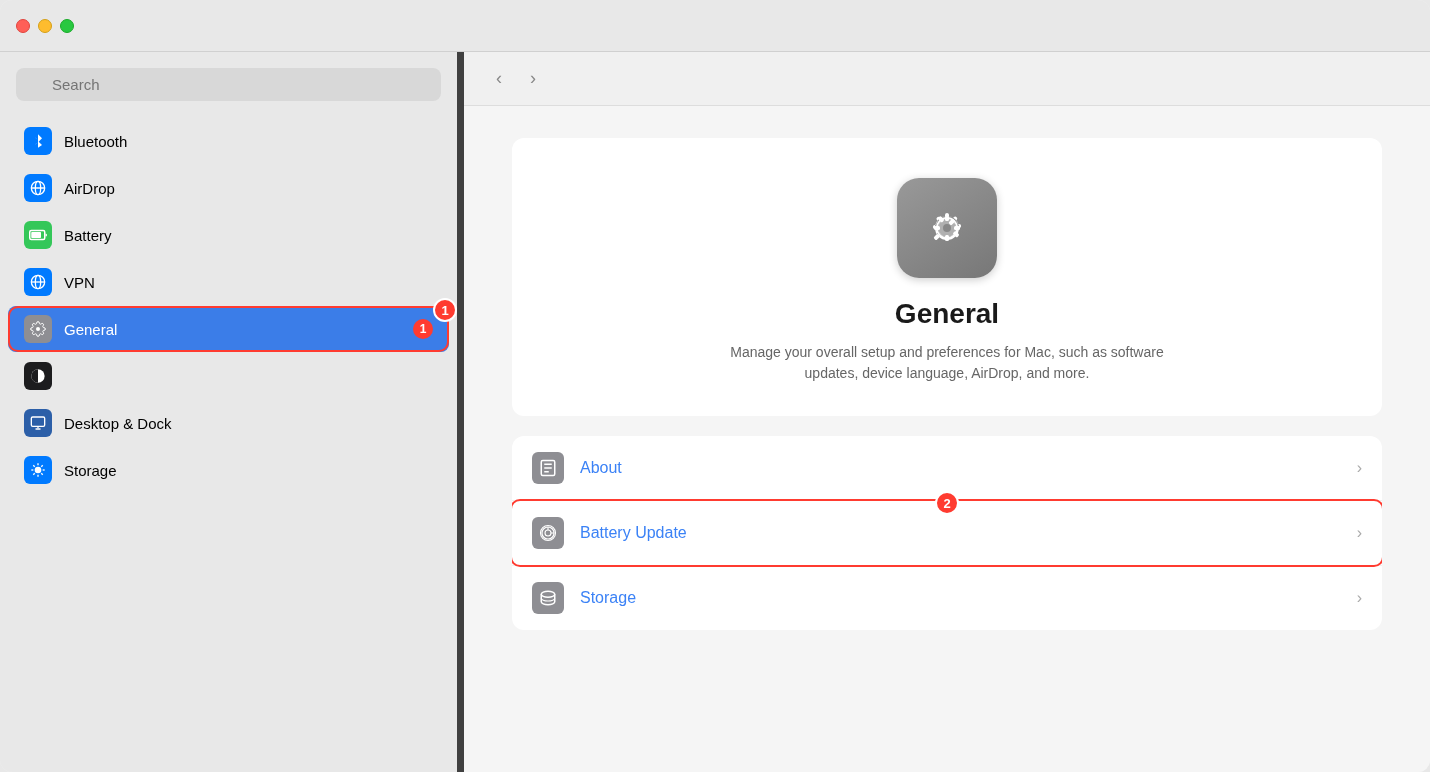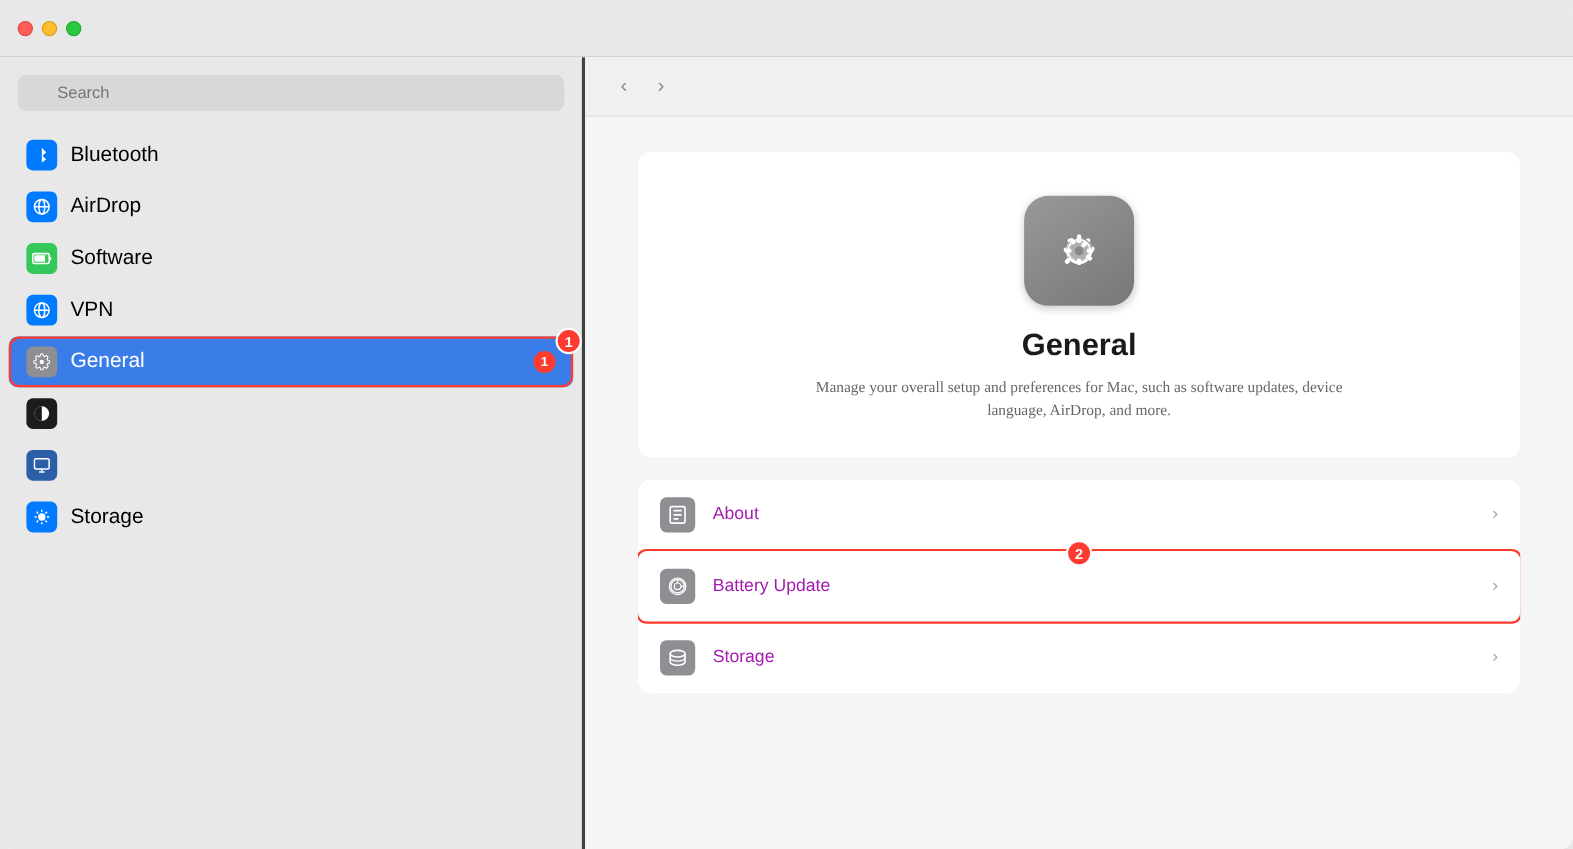--- a/index.html
+++ b/index.html
@@ -51,26 +51,26 @@
 
     
     .content {
       display: flex;
       flex: 1;
       overflow: hidden;
     }
 
     
     .sidebar {
-      width: 532px;
+      width: 464px;
       background: #e8e8e8;
       padding: 16px 0;
       overflow-y: auto;
       flex-shrink: 0;
-      border-right: 3px solid #404040;
+      border-right: 7px solid #404040;
     }
 
     .search-container {
       padding: 0 16px 16px;
     }
 
     .search-bar {
       width: 100%;
       background: #d8d8d8;
       border: none;
@@ -116,21 +116,21 @@
       height: 28px;
       border-radius: 6px;
       display: flex;
       align-items: center;
       justify-content: center;
       flex-shrink: 0;
       font-size: 15px;
     }
 
     .sidebar-item-label {
-      font-size: 19px;
+      font-size: 15px;
       font-weight: 400;
       flex: 1;
     }
 
     .sidebar-item.active .sidebar-item-label {
       color: white;
     }
 
     .badge {
       background: #ff3b30;
@@ -221,21 +221,20 @@
       color: #1a1a1a;
       margin-bottom: 12px;
     }
 
     .app-description {
       font-size: 14px;
       color: #666;
       text-align: center;
       line-height: 1.5;
       max-width: 480px;
-      font-family: Liberation Serif, serif;
     }
 
     .settings-list {
       background: white;
       border-radius: 12px;
       overflow: hidden;
     }
 
     .settings-item {
       display: flex;
@@ -261,21 +260,21 @@
       align-items: center;
       justify-content: center;
       flex-shrink: 0;
       font-size: 16px;
       color: white;
     }
 
     .settings-item-label {
       flex: 1;
       font-size: 16px;
-      color: #a21caf;
+      color: #3b82f6;
     }
 
     .chevron {
       color: #aaa;
       font-size: 16px;
     }
 
     
     .annotation-box-sidebar {
       position: absolute;
@@ -351,21 +350,21 @@
       </div>
 
       <div class="sidebar-item">
         <div class="sidebar-item-icon icon-green">
           <svg width="18" height="12" viewBox="0 0 24 14" fill="none">
             <rect x="1" y="1" width="20" height="12" rx="2" stroke="white" stroke-width="2"></rect>
             <rect x="3" y="3" width="13" height="8" rx="1" fill="white"></rect>
             <path d="M22 5v4a2 2 0 000-4z" fill="white"></path>
           </svg>
         </div>
-        <span class="sidebar-item-label">Software</span>
+        <span class="sidebar-item-label">Battery</span>
       </div>
 
       <div class="sidebar-item">
         <div class="sidebar-item-icon icon-blue">
           <svg width="16" height="16" viewBox="0 0 24 24" fill="white">
             <circle cx="12" cy="12" r="10" stroke="white" stroke-width="2" fill="none"></circle>
             <ellipse cx="12" cy="12" rx="4" ry="10" stroke="white" stroke-width="2" fill="none"></ellipse>
             <line x1="2" y1="12" x2="22" y2="12" stroke="white" stroke-width="2"></line>
           </svg>
         </div>
@@ -399,20 +398,21 @@
 
 
       <div class="sidebar-item">
         <div class="sidebar-item-icon icon-dark-blue">
           <svg width="16" height="16" viewBox="0 0 24 24" fill="white">
             <rect x="2" y="3" width="20" height="14" rx="2" stroke="white" stroke-width="2" fill="none"></rect>
             <rect x="8" y="20" width="8" height="2" rx="1" fill="white"></rect>
             <line x1="12" y1="17" x2="12" y2="20" stroke="white" stroke-width="2"></line>
           </svg>
         </div>
+        <span class="sidebar-item-label">Desktop &amp; Dock</span>
       </div>
 
       <div class="sidebar-item">
         <div class="sidebar-item-icon icon-blue">
           <svg width="16" height="16" viewBox="0 0 24 24" fill="white">
             <circle cx="12" cy="12" r="5" fill="white"></circle>
             <g stroke="white" stroke-width="2">
               <line x1="12" y1="2" x2="12" y2="5"></line>
               <line x1="12" y1="19" x2="12" y2="22"></line>
               <line x1="2" y1="12" x2="5" y2="12"></line>

